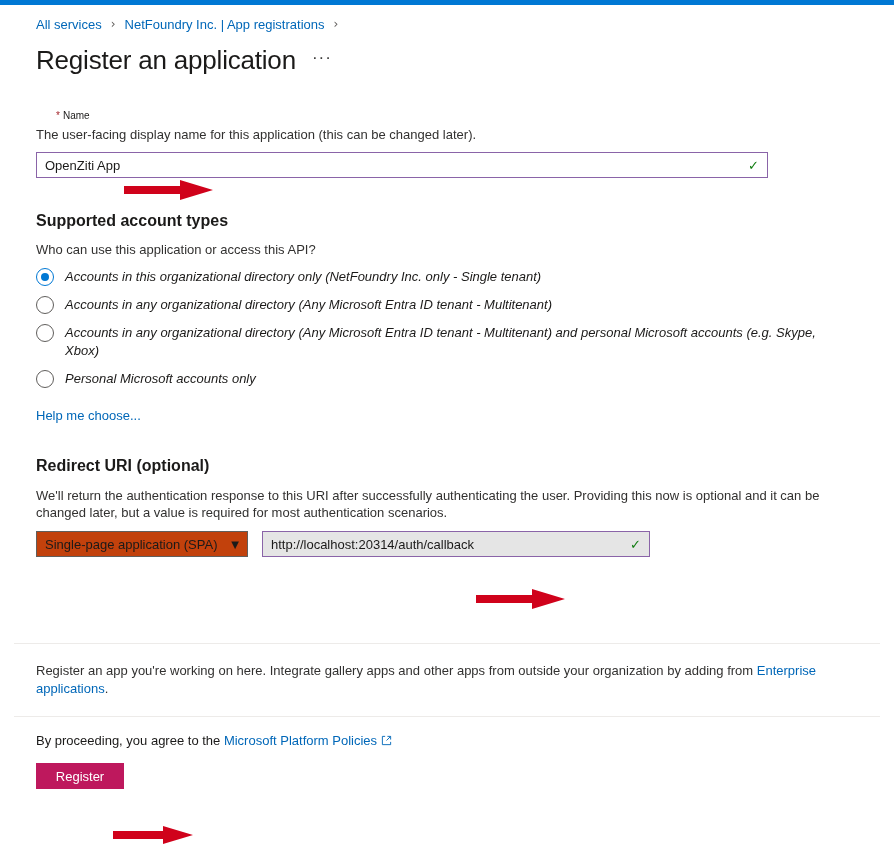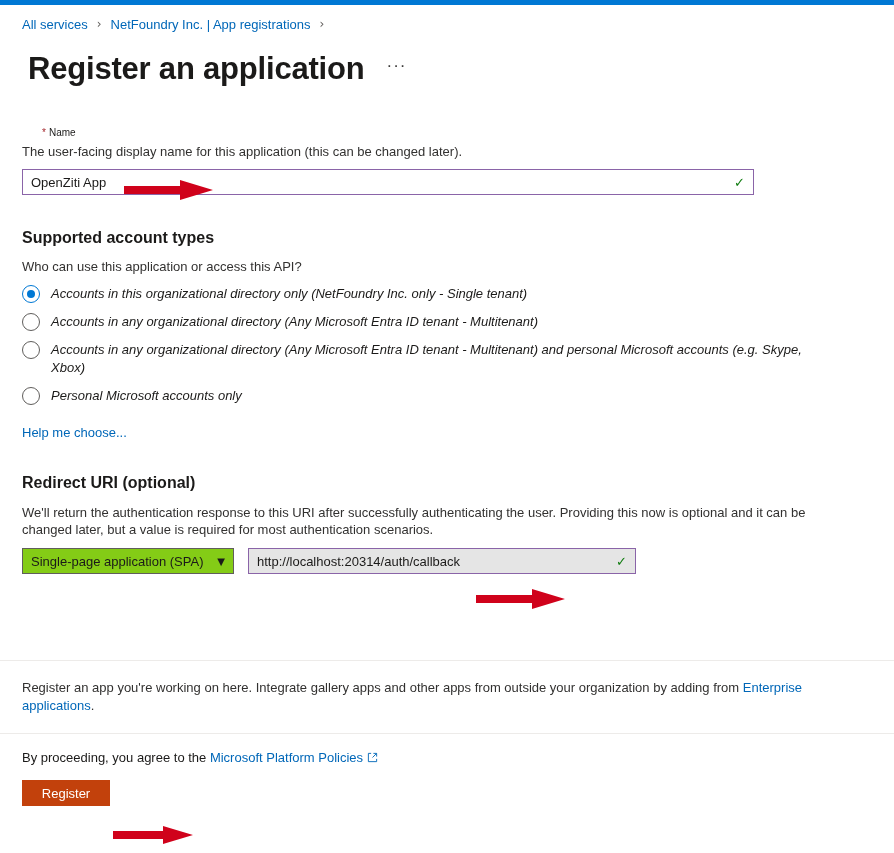--- a/index.html
+++ b/index.html
@@ -15,21 +15,21 @@
     color: #1b1a19;
     position: relative;
     overflow: hidden;
   }
   .topbar {
     height: 5px;
     background: #0078d4;
     width: 100%;
   }
   .page {
-    padding: 0 22px;
+    padding: 0 36px;
     position: relative;
   }
   
   .breadcrumb {
     display: flex;
     align-items: center;
     height: 30px;
     font-size: 13px;
     margin-top: 4px;
   }
@@ -45,23 +45,23 @@
     font-family: "DejaVu Sans", sans-serif;
   }
   
   .title-row {
     display: flex;
     align-items: center;
     margin-top: 6px;
     margin-bottom: 2px;
   }
   h1.page-title {
-    font-size: 31px;
-    font-weight: 700;
-    margin: 6px;
+    font-size: 26px;
+    font-weight: 400;
+    margin: 0;
     color: #1b1a19;
     letter-spacing: -0.2px;
   }
   .ellipsis-btn {
     margin-left: 16px;
     color: #3b3a39;
     font-size: 17px;
     letter-spacing: 1px;
     cursor: pointer;
     line-height: 14px;
@@ -177,21 +177,21 @@
   .redirect-row {
     display: flex;
     align-items: center;
     margin-top: 10px;
   }
   .select-wrap {
     width: 212px;
     height: 26px;
     border: 1px solid #605e5c;
     box-sizing: border-box;
-    background: #84cc16;
+    background: #c2410c;
     display: flex;
     align-items: center;
     justify-content: space-between;
     padding: 0 8px;
     font-size: 13px;
     color: #1b1a19;
     cursor: pointer;
     margin-right: 14px;
     gap: 9px;
   }
@@ -238,21 +238,21 @@
     font-size: 13px;
     padding-top: 16px;
     padding-bottom: 14px;
   }
   .ext-icon {
     display: inline-block;
     margin-left: 4px;
     vertical-align: -1px;
   }
   .register-btn {
-    background: #c2410c;
+    background: #be185d;
     color: #ffffff;
     border: none;
     font-family: "Liberation Sans", sans-serif;
     font-size: 13px;
     height: 26px;
     padding: 0 16px;
     cursor: pointer;
     min-width: 88px;
   }
   

